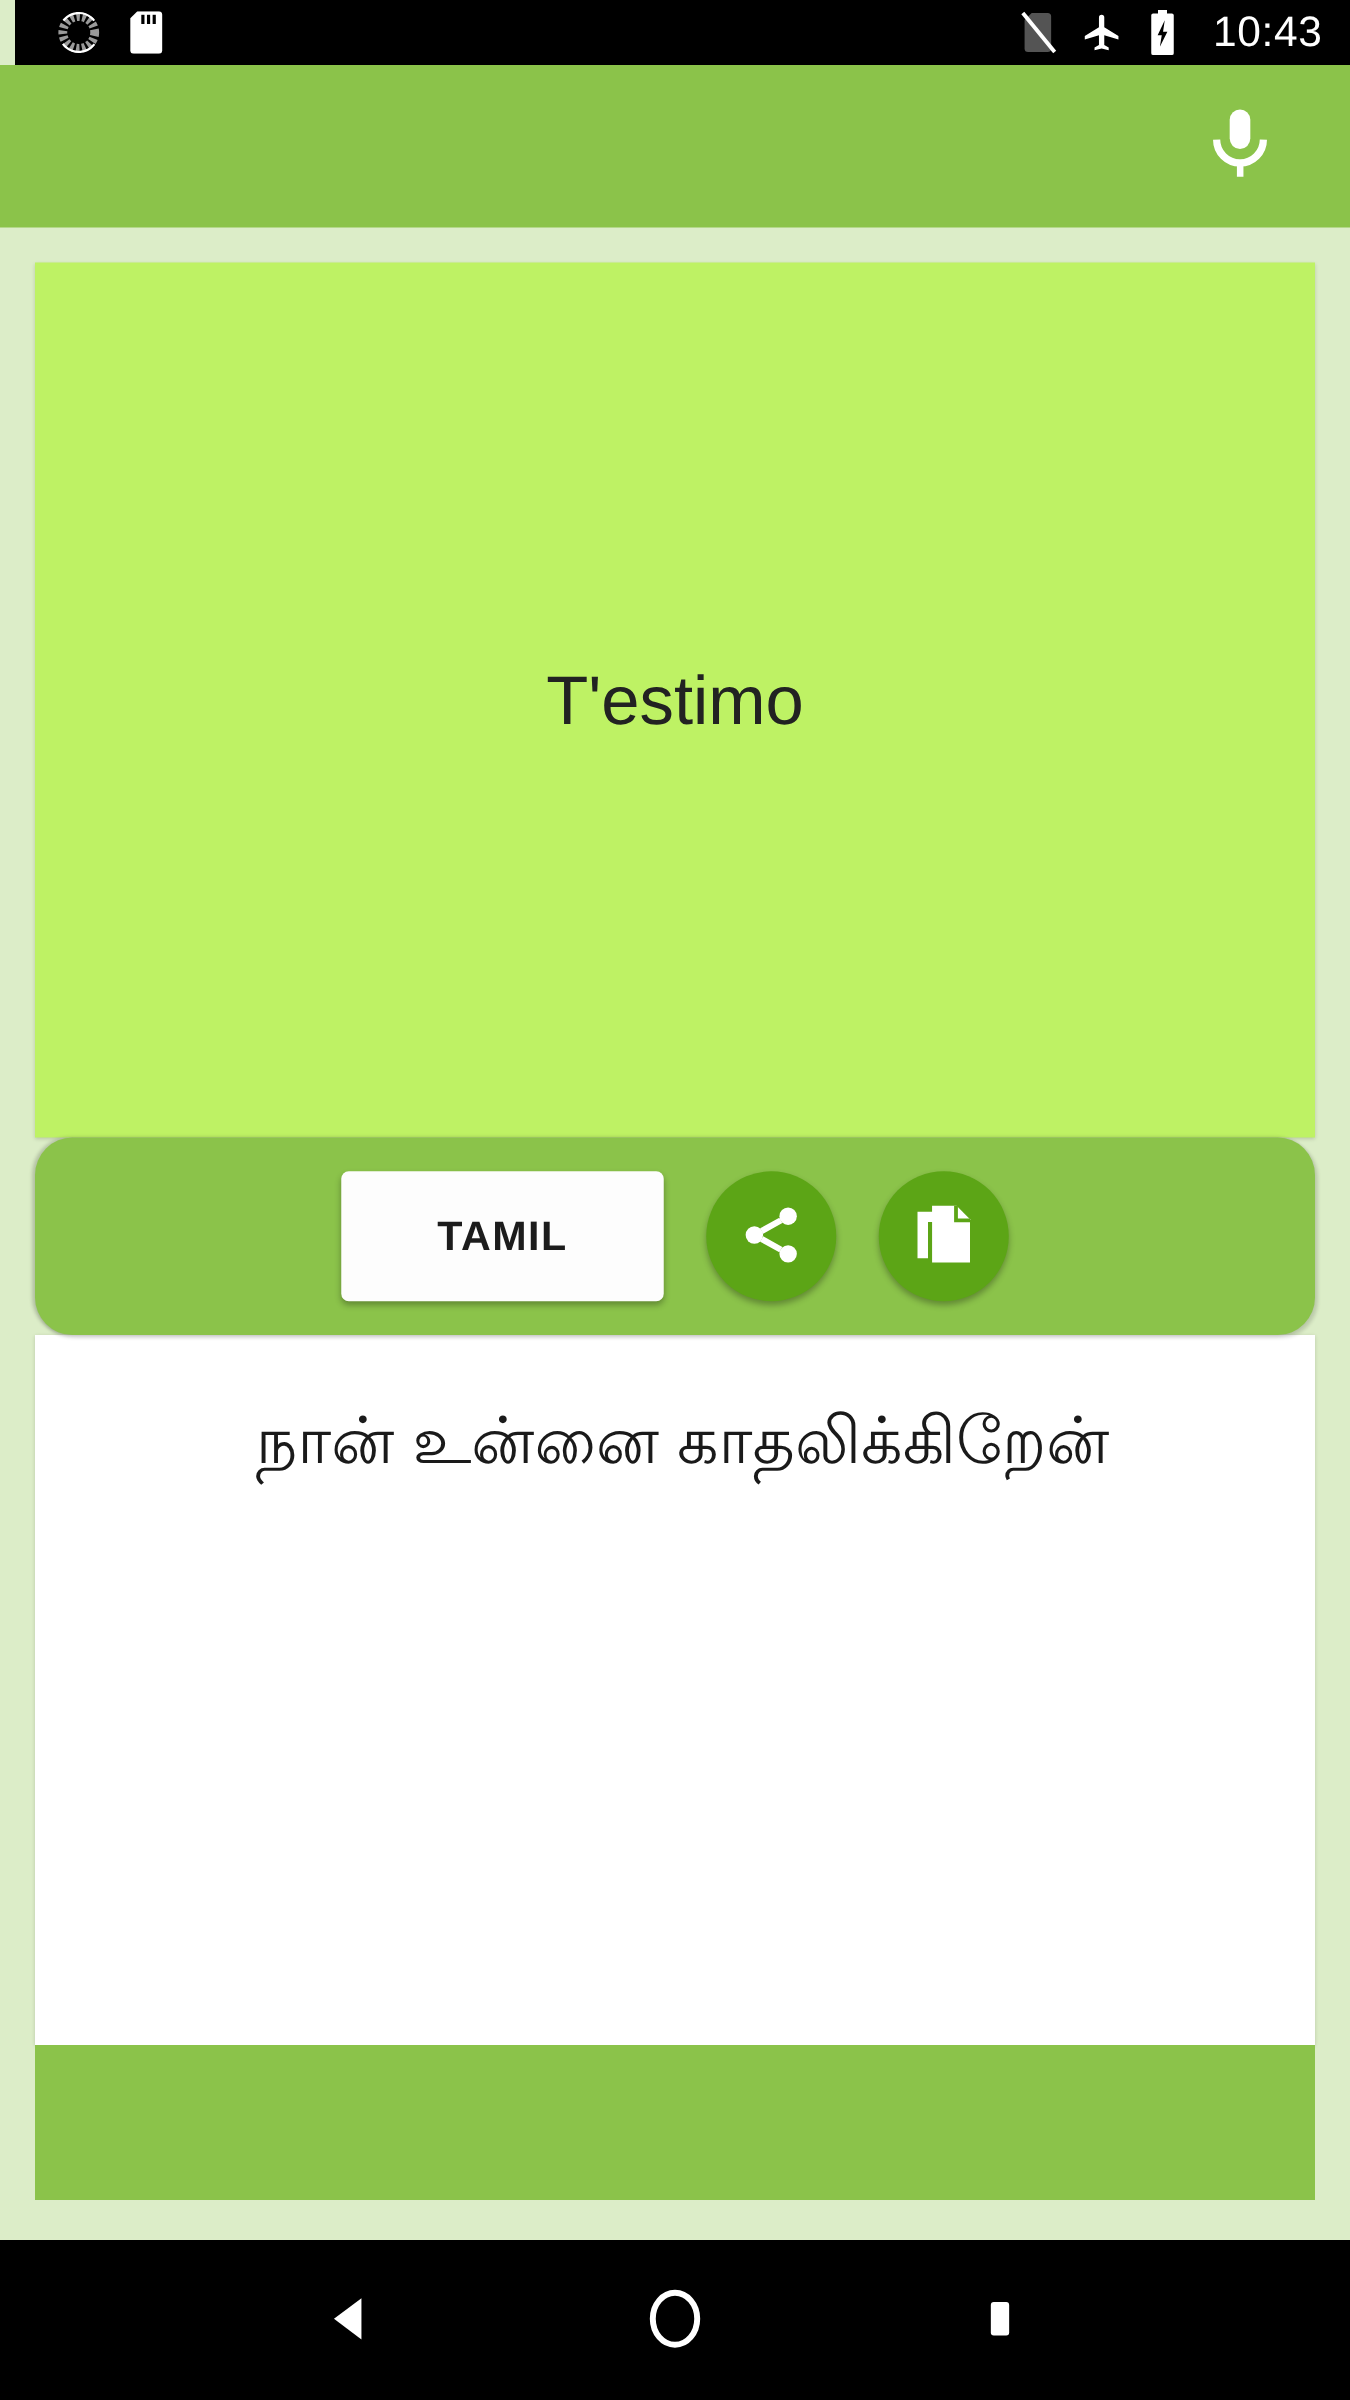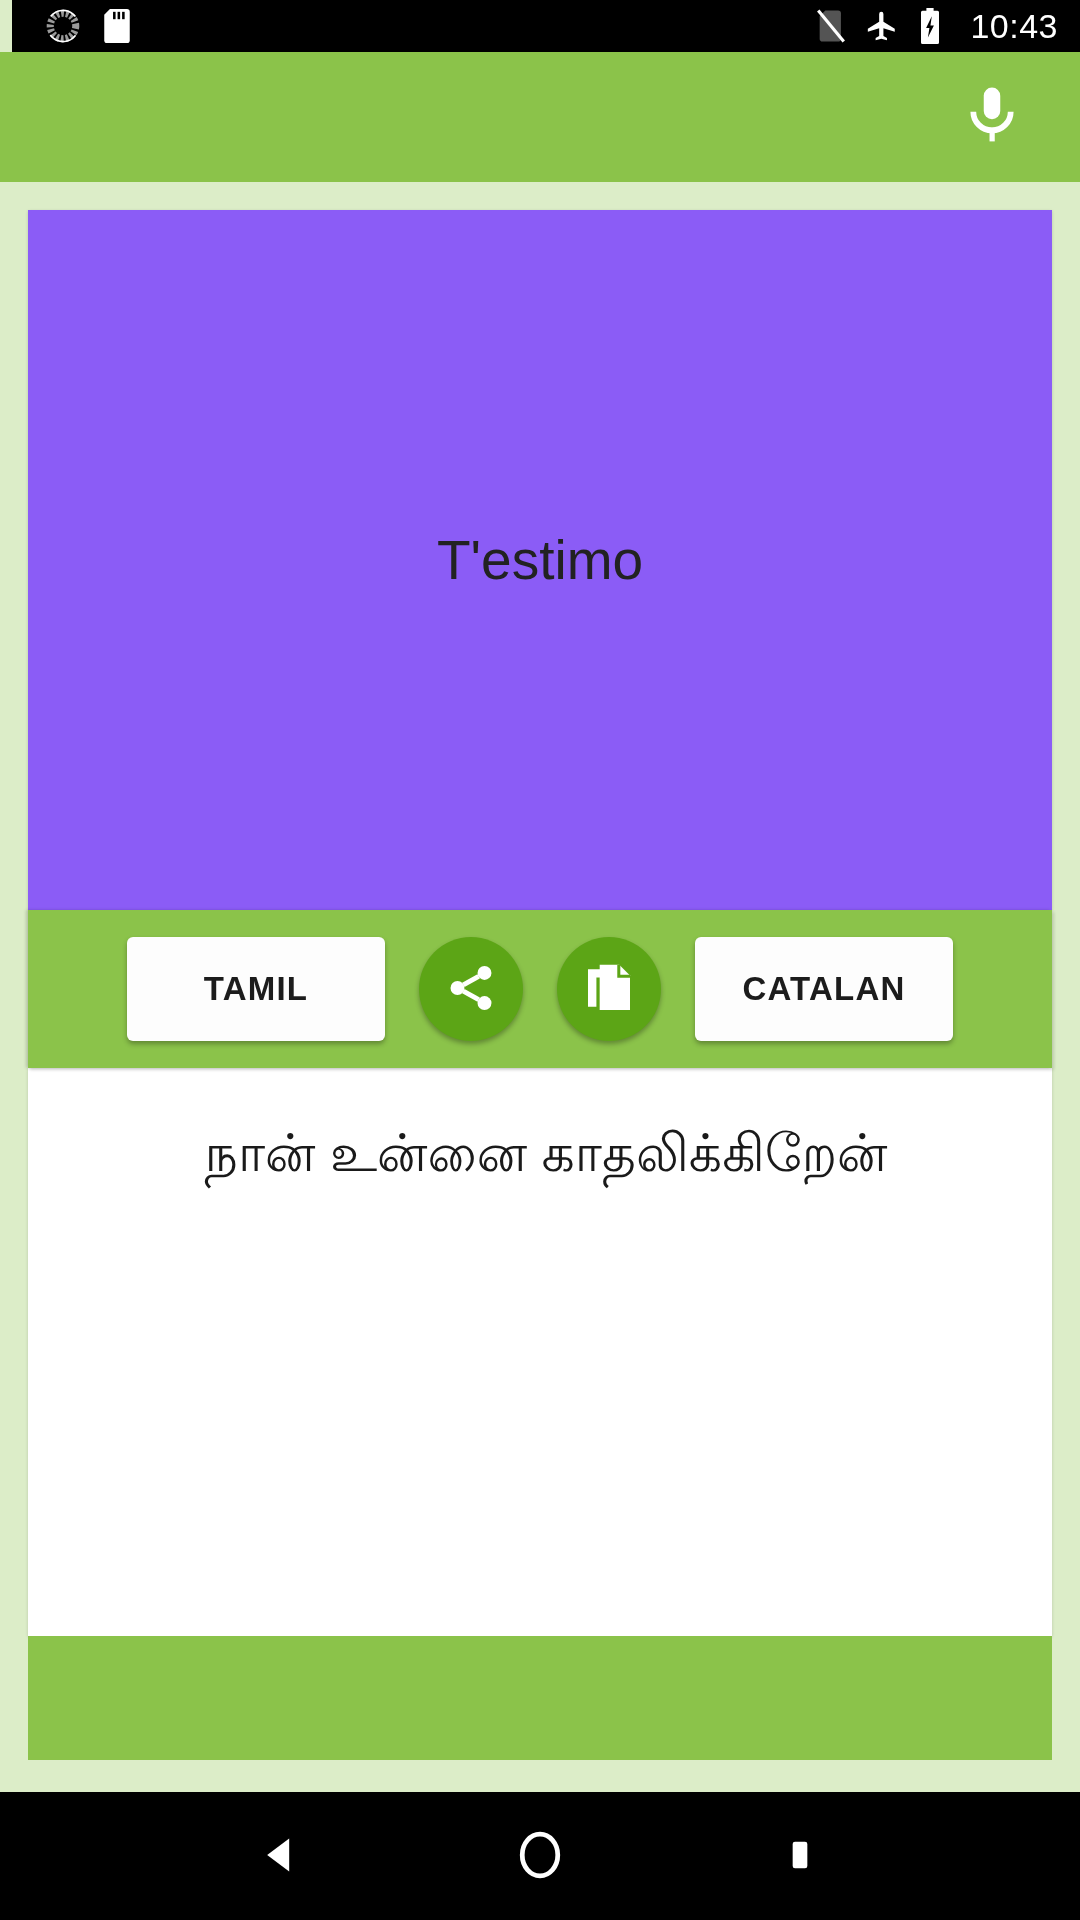--- a/index.html
+++ b/index.html
@@ -59,21 +59,21 @@
   
   .content {
     flex: 1 1 auto;
     position: relative;
     padding: 28px 28px 0 28px;
     display: flex;
     flex-direction: column;
   }
 
   .card-source {
-    background: #8b5cf6;
+    background: #bef264;
     flex: 0 0 700px;
     display: flex;
     align-items: center;
     justify-content: center;
     box-shadow: 0 1px 3px rgba(0,0,0,0.16);
     position: relative;
     overflow: hidden;
   }
   .source-text {
     font-size: 55px;
@@ -88,20 +88,21 @@
   .toolbar {
     flex: 0 0 158px;
     background: #8bc34a;
     display: flex;
     align-items: center;
     justify-content: center;
     gap: 34px;
     box-shadow: -2px 0 3px rgba(0,0,0,0.18), 2px 2px 3px rgba(0,0,0,0.14);
     position: relative;
     z-index: 3;
+    border-radius: 30px;
   }
   .lang-btn {
     width: 258px; height: 104px;
     background: #fdfdfd;
     border: none;
     border-radius: 6px;
     color: #1c1c1c;
     font-size: 33px;
     font-weight: bold;
     letter-spacing: 1.2px;
@@ -243,21 +244,20 @@
       <button class="round-btn">
         <span>
           <svg width="52" height="56" viewBox="0 0 22 24">
             <path d="M2 4 H12 V7.5 H5.6 V20 H2 Z" fill="#ffffff"></path>
             <path d="M7 2 H15.4 L20 6.6 V21.4 H7 Z" fill="#ffffff"></path>
             <path d="M15.2 2 V7 H20" fill="none" stroke="#5ca516" stroke-width="1.3"></path>
           </svg>
         </span>
       </button>
 
-      <button class="lang-btn">CATALAN</button>
     </div>
 
     <div class="card-target">
       <div class="target-text">நான் உன்னை காதலிக்கிறேன்</div>
     </div>
 
     <div class="footer-band"></div>
   </div>
 
   <div class="navbar">

